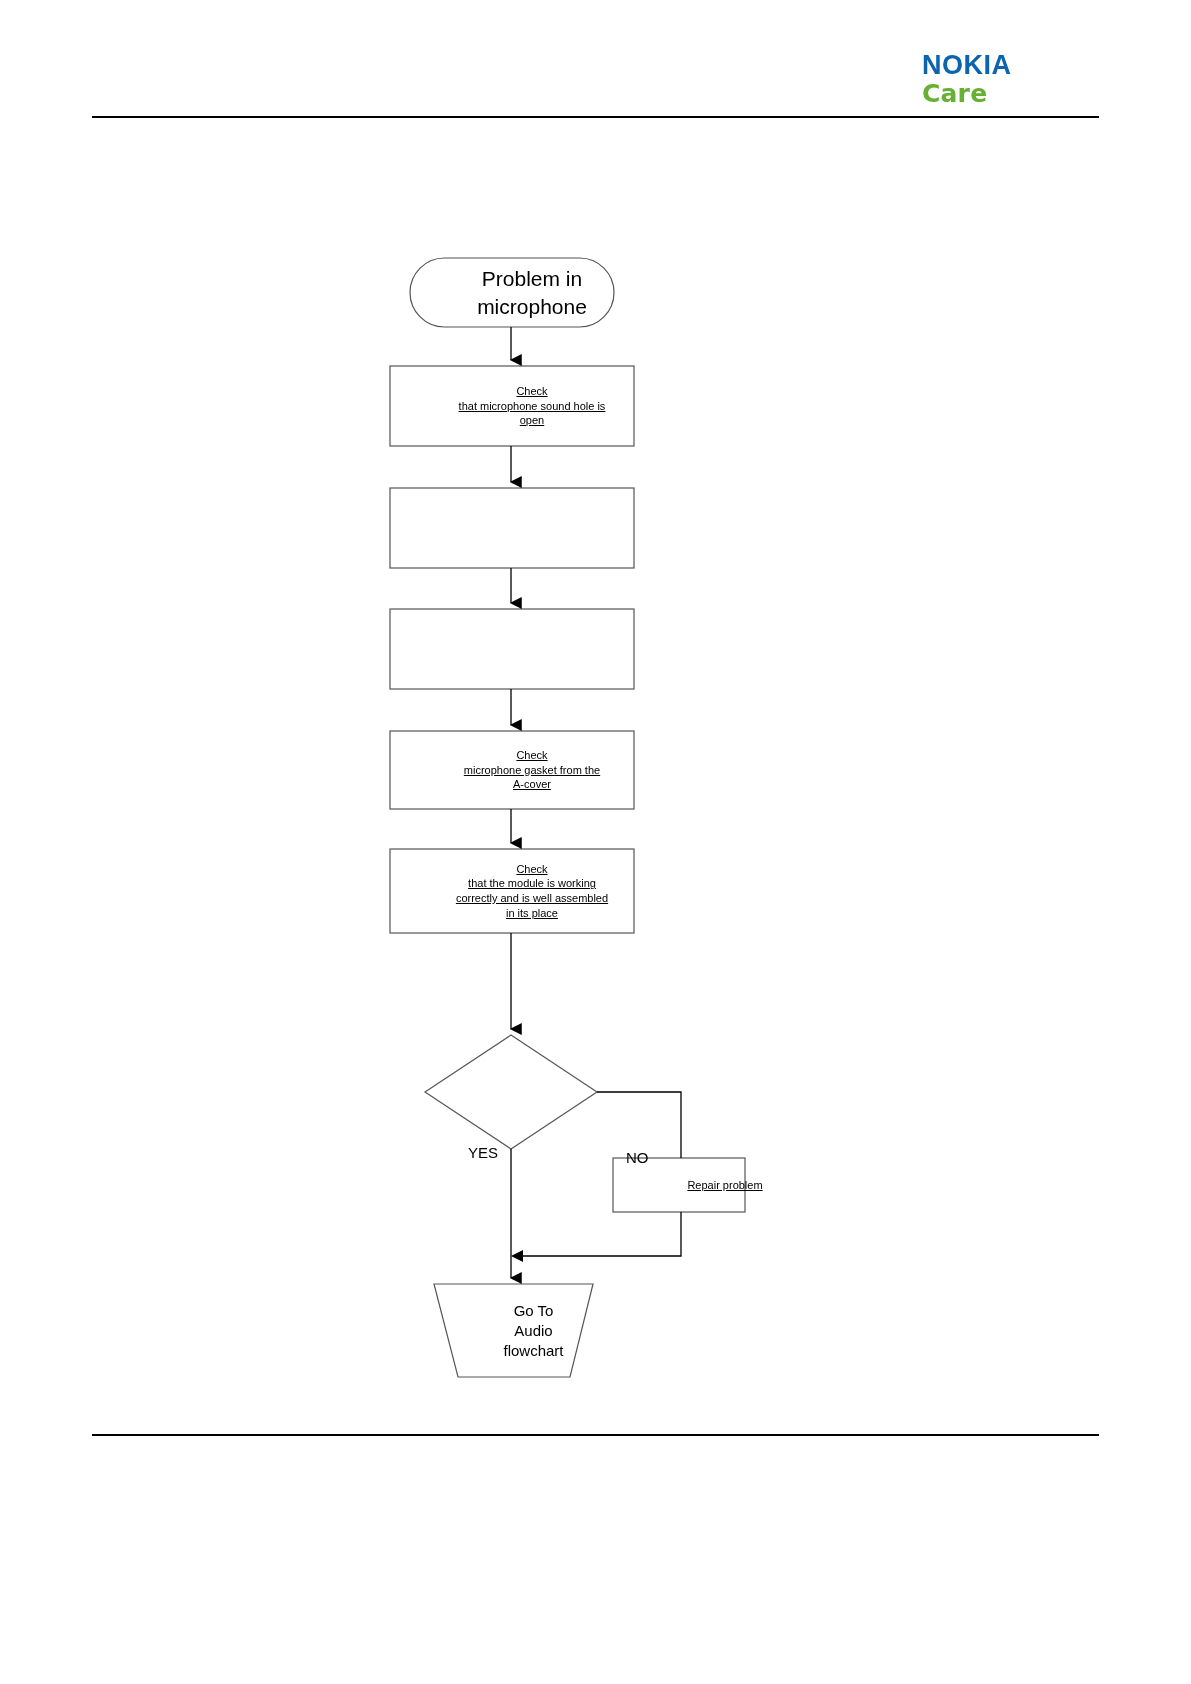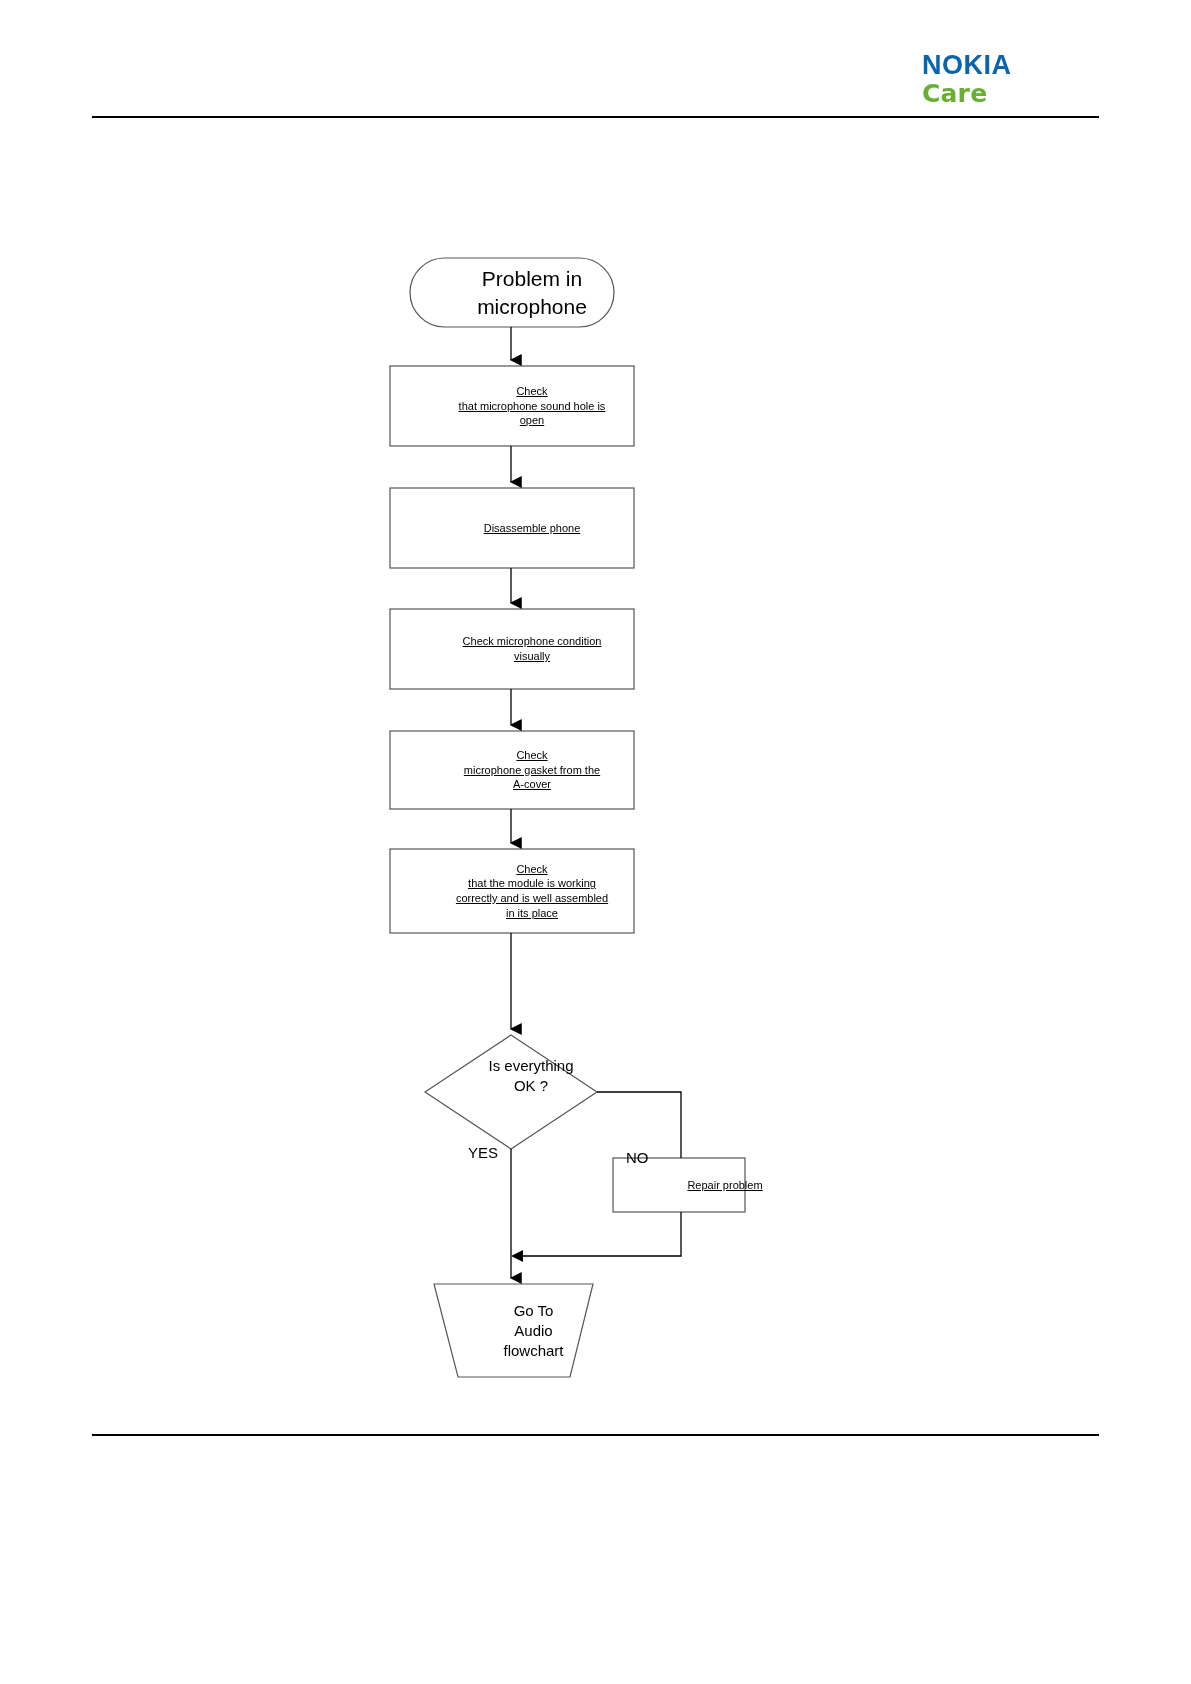--- a/index.html
+++ b/index.html
@@ -144,36 +144,31 @@
     </svg>
   </div>
 
   <div class="node-text t-start" style="left:410px; top:258px; width:204px; height:69px;">Problem in
 microphone</div>
 
   <div class="node-text t-proc" style="left:390px; top:366px; width:244px; height:80px;">Check
 that microphone sound hole is
 open</div>
 
-  <div class="node-text t-proc" style="left:390px; top:488px; width:244px; height:80px;">Disassemble phone</div>
 
-  <div class="node-text t-proc" style="left:390px; top:609px; width:244px; height:80px;">Check microphone condition
-visually</div>
 
   <div class="node-text t-proc" style="left:390px; top:731px; width:244px; height:78px;">Check
 microphone gasket from the
 A-cover</div>
 
   <div class="node-text t-proc" style="left:388px; top:849px; width:248px; height:84px;">Check
 that the module is working
 correctly and is well assembled
 in its place</div>
 
-  <div class="node-text t-dec" style="left:425px; top:1050px; width:172px; height:52px;">Is everything
-OK ?</div>
 
   <div class="node-text t-proc" style="left:613px; top:1158px; width:132px; height:54px;padding-left:26px;">Repair problem</div>
 
   <div class="node-text t-term" style="left:434px; top:1290px; width:159px; height:82px;">Go To
 Audio
 flowchart</div>
 
   <div class="edge-label" style="left:626px; top:1103px;margin-top:46px;">NO</div>
 
   <div class="edge-label" style="left:468px; top:1144px;">YES</div>

